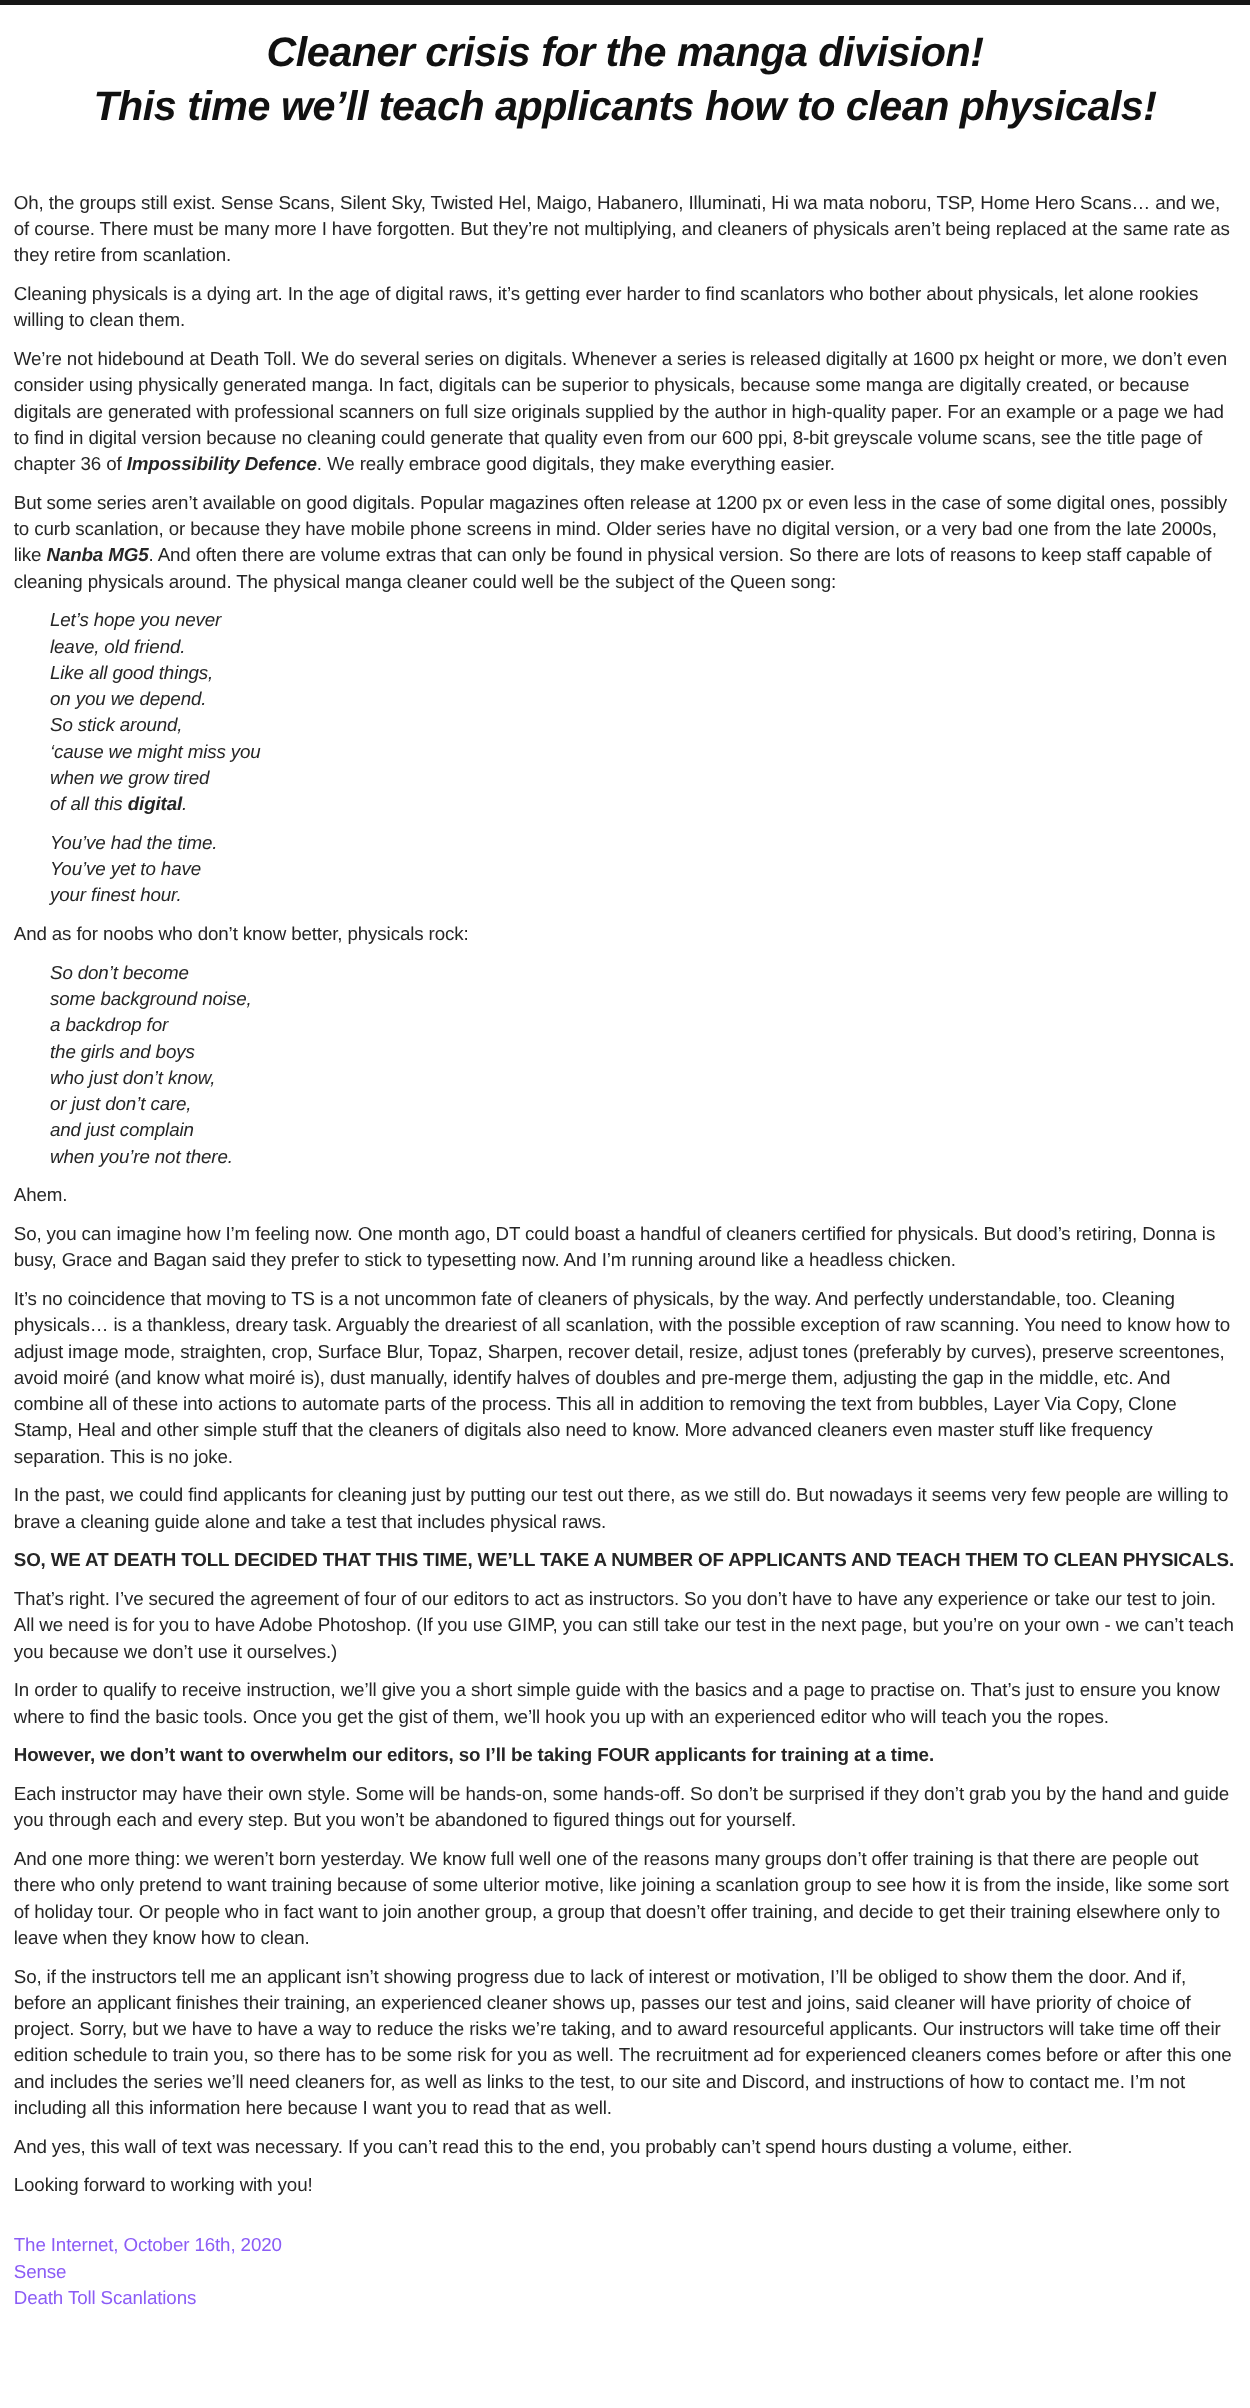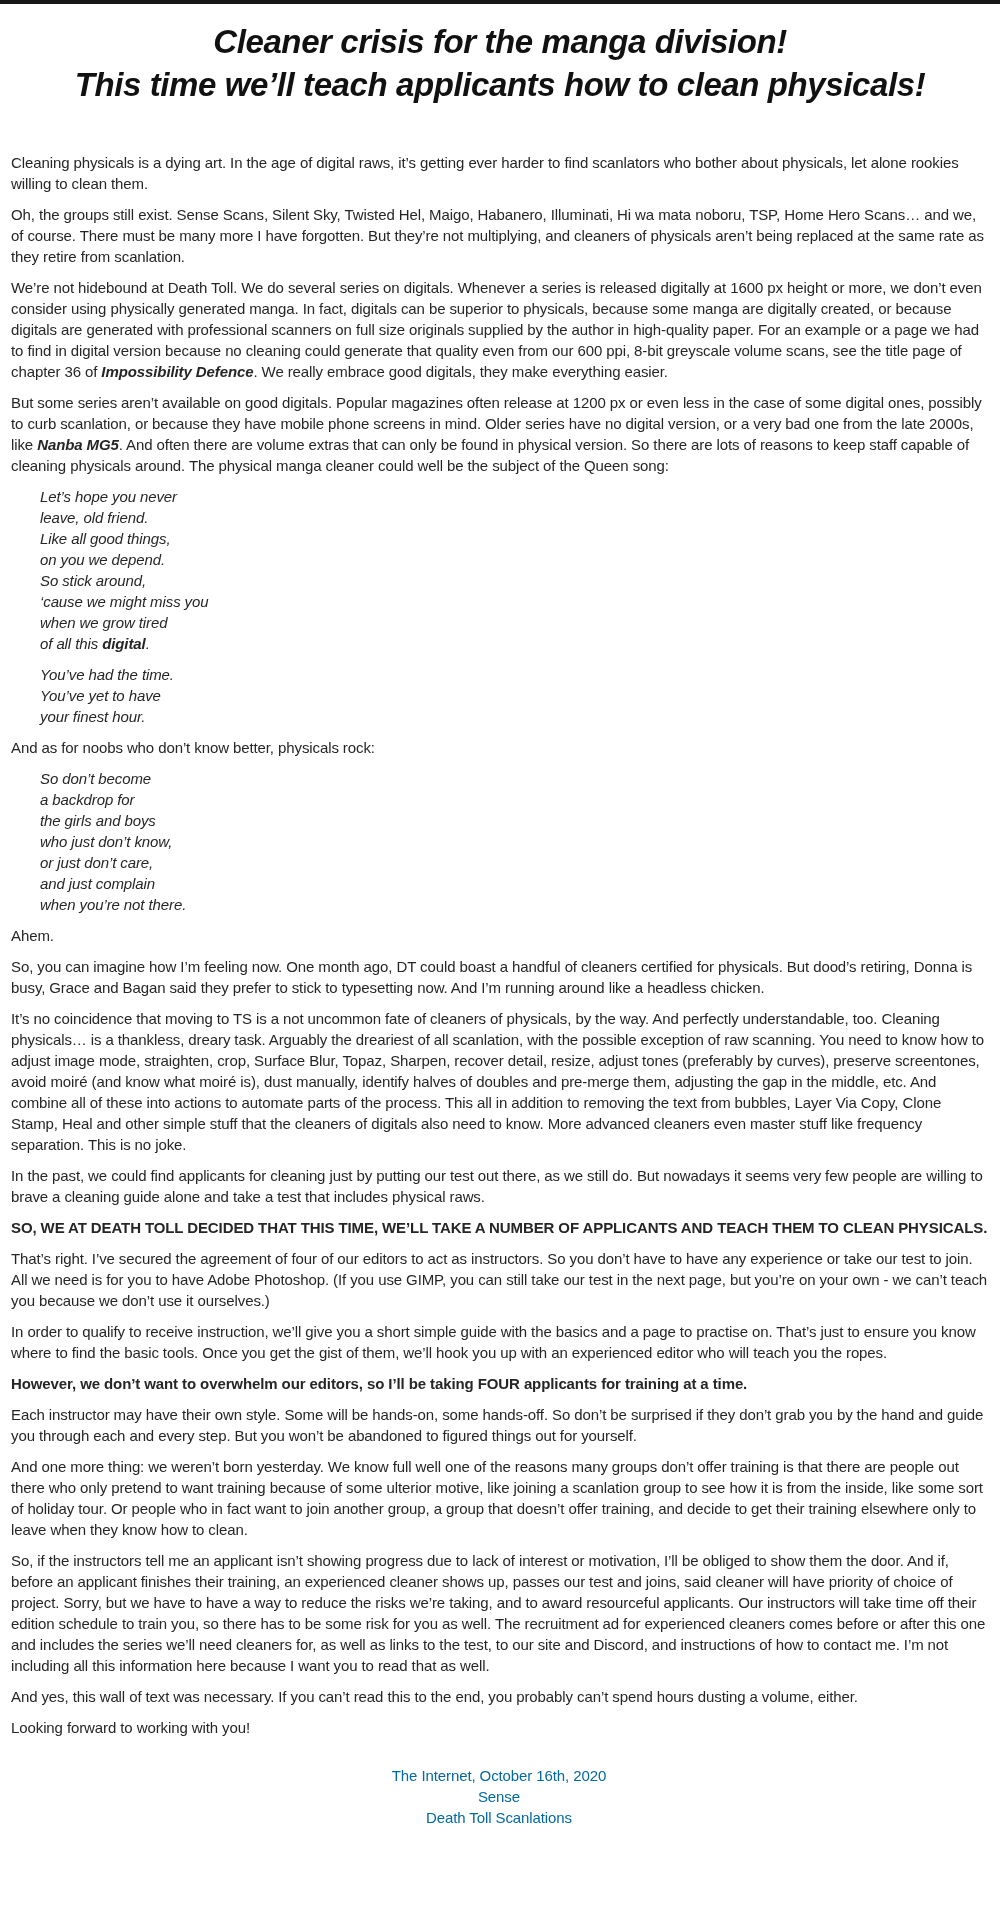--- a/index.html
+++ b/index.html
@@ -49,57 +49,58 @@
   }
   .lyrics {
     font-style: italic;
     padding-left: 29px;
     margin: 0 0 10px 0;
   }
   .seg-bold { font-weight: bold; }
   .seg-italic { font-style: italic; }
   .signature {
     margin-top: 27px;
-    text-align: center;
+    text-align: left;
     padding-right: 2px;
-    color: #0369a1;
+    color: #8b5cf6;
   }
 </style>
 </head>
 <body>
 
 <div class="page">
   <div class="top-bar"></div>
   <header class="title-block">
     <div class="title-line">Cleaner crisis for the manga division!</div>
     <div class="title-line">This time we’ll teach applicants how to clean physicals!</div>
   </header>
   <main class="doc">
+      <p><span>Oh, the groups still exist. Sense Scans, Silent Sky, Twisted Hel, Maigo, Habanero, Illuminati, Hi wa mata noboru, TSP, Home Hero Scans… and we, of course. There must be many more I have forgotten. But they’re not multiplying, and cleaners of physicals aren’t being replaced at the same rate as they retire from scanlation.</span></p>
       <p><span>Cleaning physicals is a dying art. In the age of digital raws, it’s getting ever harder to find scanlators who bother about physicals, let alone rookies willing to clean them.</span></p>
-      <p><span>Oh, the groups still exist. Sense Scans, Silent Sky, Twisted Hel, Maigo, Habanero, Illuminati, Hi wa mata noboru, TSP, Home Hero Scans… and we, of course. There must be many more I have forgotten. But they’re not multiplying, and cleaners of physicals aren’t being replaced at the same rate as they retire from scanlation.</span></p>
       <p><span>We’re not hidebound at Death Toll. We do several series on digitals. Whenever a series is released digitally at 1600 px height or more, we don’t even consider using physically generated manga. In fact, digitals can be superior to physicals, because some manga are digitally created, or because digitals are generated with professional scanners on full size originals supplied by the author in high-quality paper. For an example or a page we had to find in digital version because no cleaning could generate that quality even from our 600 ppi, 8-bit greyscale volume scans, see the title page of chapter 36 of </span><span class="seg-bold seg-italic">Impossibility Defence</span><span>. We really embrace good digitals, they make everything easier.</span></p>
       <p><span>But some series aren’t available on good digitals. Popular magazines often release at 1200 px or even less in the case of some digital ones, possibly to curb scanlation, or because they have mobile phone screens in mind. Older series have no digital version, or a very bad one from the late 2000s, like </span><span class="seg-bold seg-italic">Nanba MG5</span><span>. And often there are volume extras that can only be found in physical version. So there are lots of reasons to keep staff capable of cleaning physicals around. The physical manga cleaner could well be the subject of the Queen song:</span></p>
       <div class="lyrics">
         <div><span>Let’s hope you never</span></div>
         <div><span>leave, old friend.</span></div>
         <div><span>Like all good things,</span></div>
         <div><span>on you we depend.</span></div>
         <div><span>So stick around,</span></div>
         <div><span>‘cause we might miss you</span></div>
         <div><span>when we grow tired</span></div>
         <div><span>of all this </span><span class="seg-bold">digital</span><span>.</span></div>
       </div>
       <div class="lyrics">
         <div><span>You’ve had the time.</span></div>
         <div><span>You’ve yet to have</span></div>
         <div><span>your finest hour.</span></div>
       </div>
       <p><span>And as for noobs who don’t know better, physicals rock:</span></p>
       <div class="lyrics">
         <div><span>So don’t become</span></div>
+        <div><span>some background noise,</span></div>
         <div><span>a backdrop for</span></div>
         <div><span>the girls and boys</span></div>
         <div><span>who just don’t know,</span></div>
         <div><span>or just don’t care,</span></div>
         <div><span>and just complain</span></div>
         <div><span>when you’re not there.</span></div>
       </div>
       <p><span>Ahem.</span></p>
       <p><span>So, you can imagine how I’m feeling now. One month ago, DT could boast a handful of cleaners certified for physicals. But dood’s retiring, Donna is busy, Grace and Bagan said they prefer to stick to typesetting now. And I’m running around like a headless chicken.</span></p>
       <p><span>It’s no coincidence that moving to TS is a not uncommon fate of cleaners of physicals, by the way. And perfectly understandable, too. Cleaning physicals… is a thankless, dreary task. Arguably the dreariest of all scanlation, with the possible exception of raw scanning. You need to know how to adjust image mode, straighten, crop, Surface Blur, Topaz, Sharpen, recover detail, resize, adjust tones (preferably by curves), preserve screentones, avoid moiré (and know what moiré is), dust manually, identify halves of doubles and pre-merge them, adjusting the gap in the middle, etc. And combine all of these into actions to automate parts of the process. This all in addition to removing the text from bubbles, Layer Via Copy, Clone Stamp, Heal and other simple stuff that the cleaners of digitals also need to know. More advanced cleaners even master stuff like frequency separation. This is no joke.</span></p>

